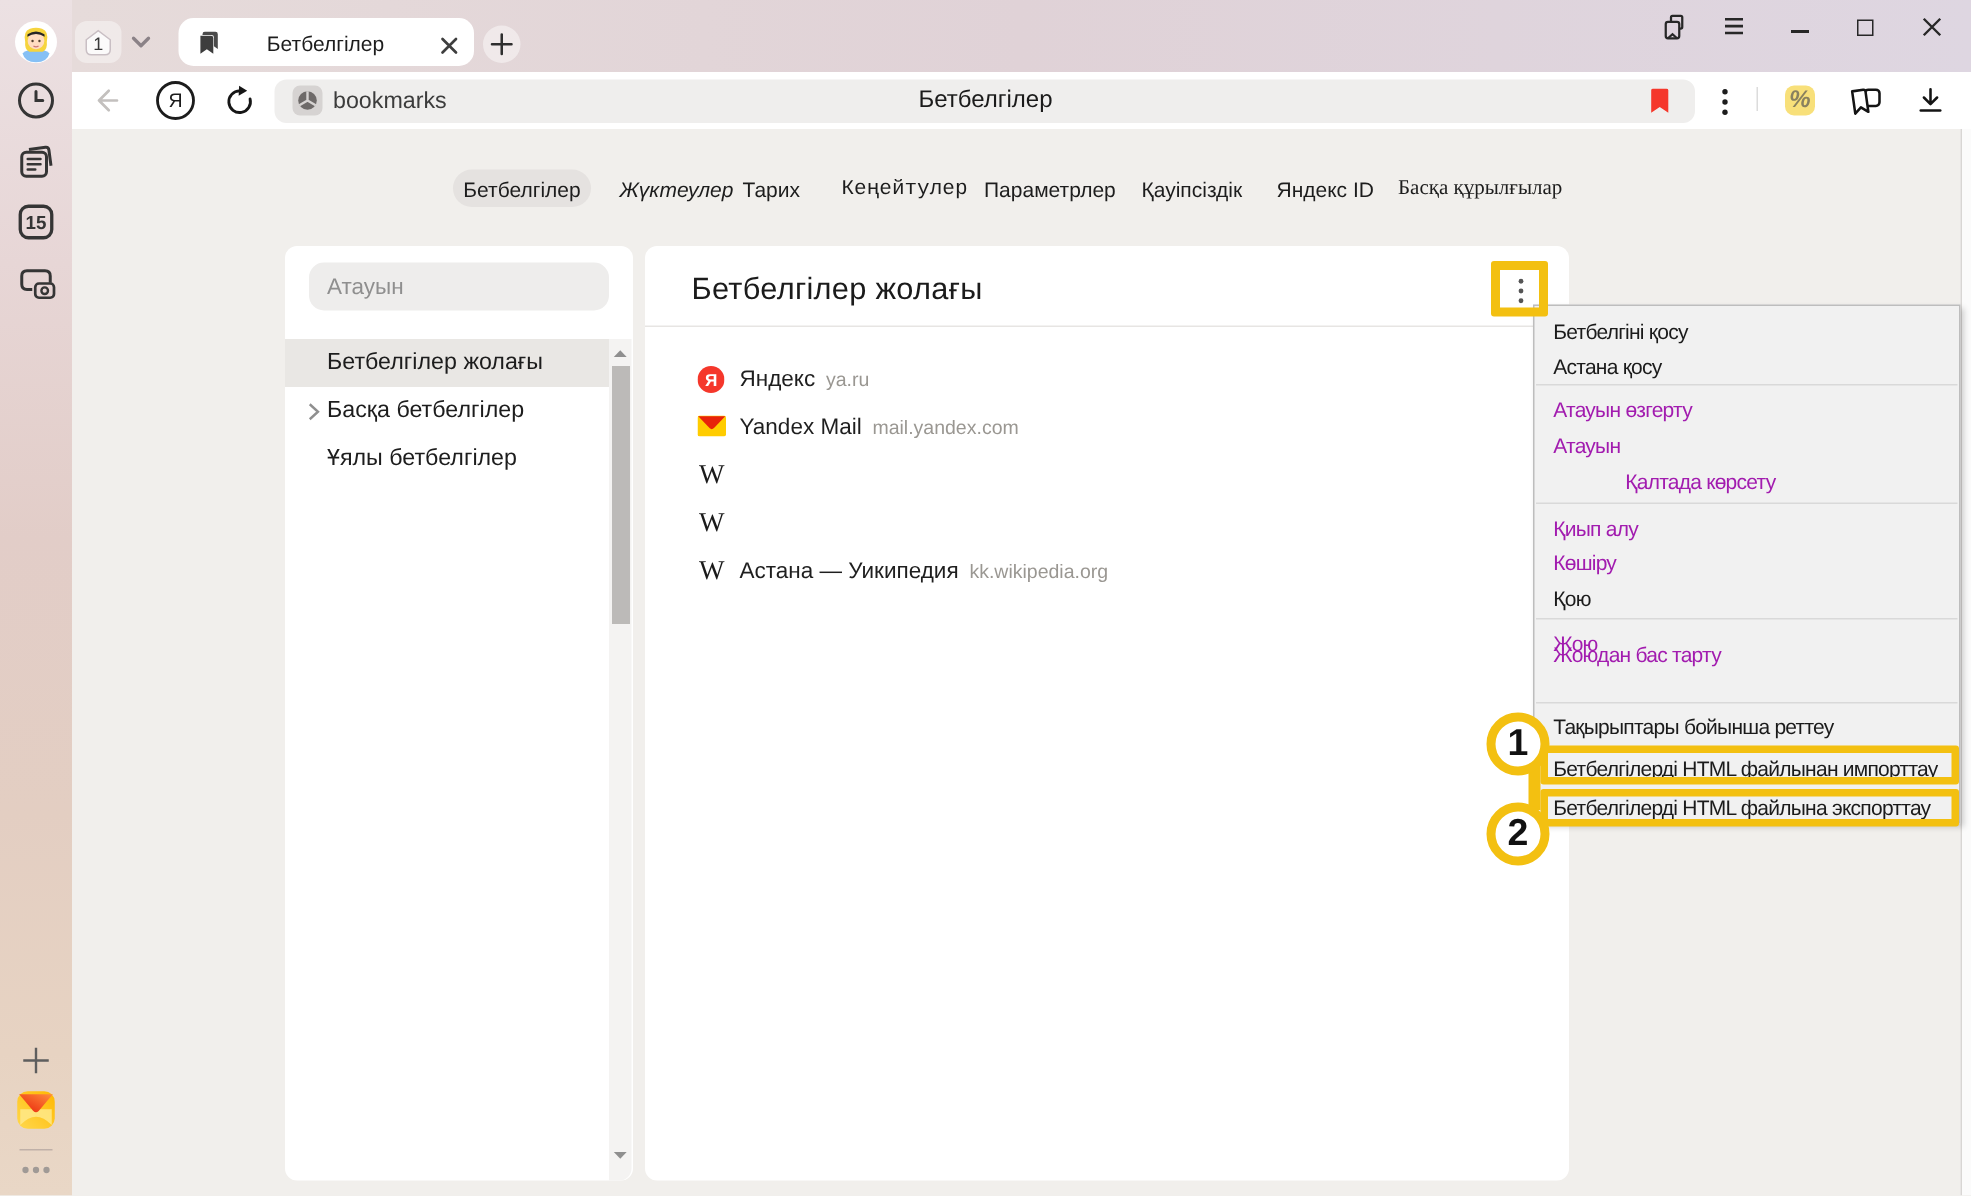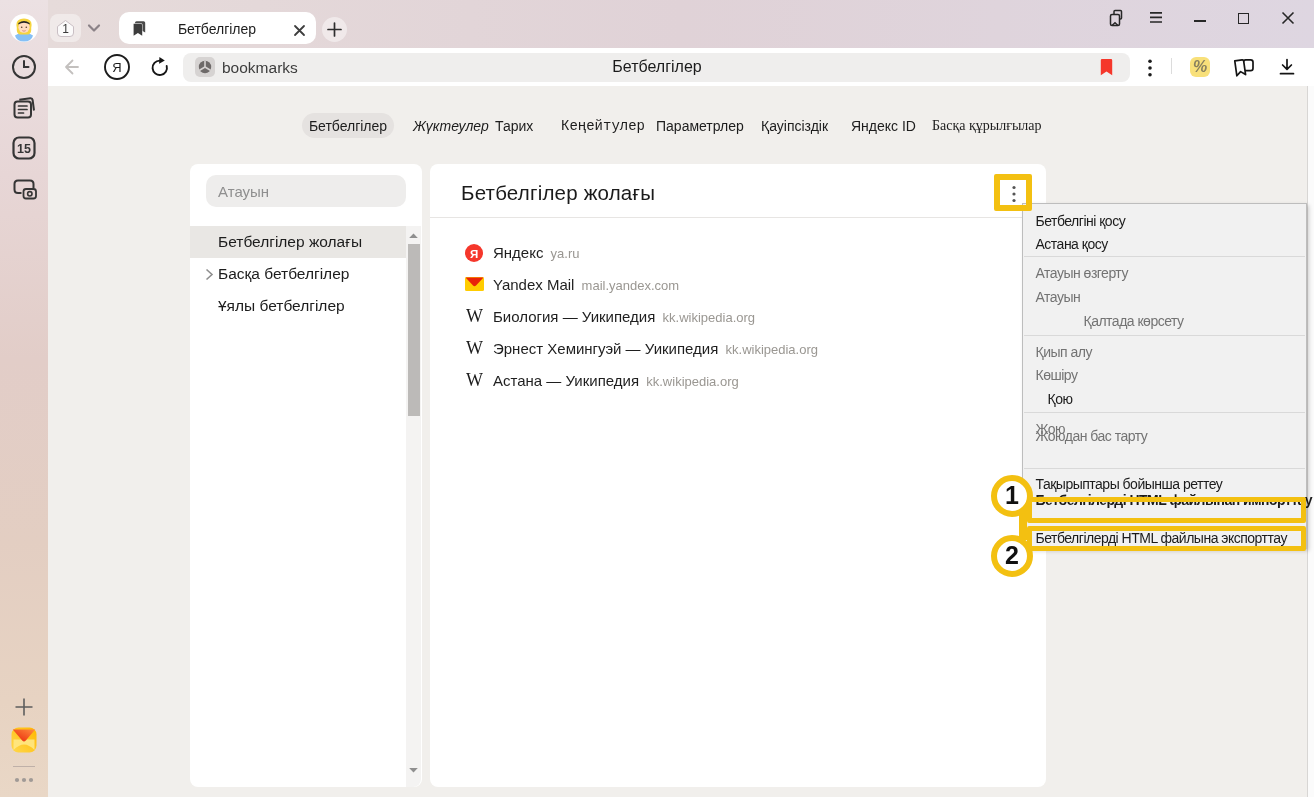--- a/index.html
+++ b/index.html
@@ -16,21 +16,21 @@
   #scrollstrip { left:1307px; top:86px; width:7px; height:711px; background:#fbfbfb; border-left:1px solid #d8d6d4; }
 
   
   #leftcard { left:190px; top:164px; width:232px; height:623px; background:#fff; border-radius:8px; }
   #maincard { left:430px; top:164px; width:616px; height:623px; background:#fff; border-radius:8px; }
 
   
   #menu { left:1022px; top:203px; width:285px; height:346px; background:#f1f1f1;
     border:1px solid #bdbdbd; box-shadow:2px 2px 4px rgba(0,0,0,.18); }
   .mi { position:absolute; left:12.5px; font-size:14px; letter-spacing:-0.5px; line-height:16px; color:#1b1b1b; white-space:nowrap; }
-  .mi.dis { color:#737373; }
+  .mi.dis { color:#a21caf; }
   .mdiv { position:absolute; left:1px; right:1px; height:1px; background:#d9d9d9; }
 
   
   .ann { border:6px solid #f3c011; position:absolute; }
   .anncirc { position:absolute; width:42px; height:42px; border-radius:50%;
     border:6px solid #f3c011; background:#fff; color:#111; font-weight:bold;
     font-size:25px; text-align:center; line-height:29px; }
 
   .navtx { top:118px; font-size:14px; color:#1d1d1d; white-space:nowrap; }
   .lrow { font-size:15.5px; color:#1d1d1d; white-space:nowrap; }
@@ -239,44 +239,42 @@
       <circle cx="9" cy="9" r="9" fill="#f5372b"></circle>
       <text x="9.2" y="13.6" font-size="11.5" font-weight="bold" fill="#fff" text-anchor="middle" font-family="Liberation Sans">Я</text>
     </svg>
     <div class="abs bname" style="left:63px;top:80px;">Яндекс <span class="burl">ya.ru</span></div>
     <svg class="abs" style="left:35px;top:113px;" width="19" height="14" viewBox="0 0 19 14">
       <rect x="0" y="0" width="19" height="14" rx="1.5" fill="#ffcc00"></rect>
       <path d="M0.5 0.5 L18.5 0.5 L11 8.4 Q9.5 9.9 8 8.4 Z" fill="#e8220a"></path>
     </svg>
     <div class="abs bname" style="left:63px;top:112px;">Yandex Mail <span class="burl">mail.yandex.com</span></div>
     <div class="abs wiki" style="left:36px;top:142px;">W</div>
-    <div class="abs bname" style="left:63px;top:144px;">Биология — Уикипедия <span class="burl">kk.wikipedia.org</span></div>
     <div class="abs wiki" style="left:36px;top:174px;">W</div>
-    <div class="abs bname" style="left:63px;top:176px;">Эрнест Хемингуэй — Уикипедия <span class="burl">kk.wikipedia.org</span></div>
     <div class="abs wiki" style="left:36px;top:206px;">W</div>
     <div class="abs bname" style="left:63px;top:208px;">Астана — Уикипедия <span class="burl">kk.wikipedia.org</span></div>
   </div>
 
   <div id="menu" class="abs">
     <div class="mi" style="top:9px;">Бетбелгіні қосу</div>
     <div class="mi" style="top:32px;">Астана қосу</div>
     <div class="mdiv" style="top:52px;"></div>
     <div class="mi dis" style="top:61px;">Атауын өзгерту</div>
     <div class="mi dis" style="top:85px;">Атауын</div>
     <div class="mi dis" style="top:109px;padding-left:48px;">Қалтада көрсету</div>
     <div class="mdiv" style="top:131px;"></div>
     <div class="mi dis" style="top:140px;">Қиып алу</div>
     <div class="mi dis" style="top:163px;">Көшіру</div>
-    <div class="mi" style="top:187px;margin-left:12px;">Қою</div>
+    <div class="mi" style="top:187px;">Қою</div>
     <div class="mdiv" style="top:208px;"></div>
     <div class="mi dis" style="top:217px;">Жою</div>
     <div class="mi dis" style="top:224px;">Жоюдан бас тарту</div>
     <div class="mdiv" style="top:264px;"></div>
     <div class="mi" style="top:272px;">Тақырыптары бойынша реттеу</div>
-    <div class="mi" style="top:288px;font-weight:bold;">Бетбелгілерді HTML файлынан импорттау</div>
+    <div class="mi" style="top:300px;">Бетбелгілерді HTML файлынан импорттау</div>
     <div class="mi" style="top:326px;">Бетбелгілерді HTML файлына экспорттау</div>
   </div>
 
   <div id="annotations">
     <div class="abs" style="left:1019px;top:500px;width:8px;height:40px;background:#f3c011;"></div>
     <div class="ann" style="left:994px;top:174px;width:38px;height:37px;border-radius:2px;"></div>
     <div class="ann" style="left:1027px;top:497px;width:279px;height:26px;border-width:5px;border-radius:2px;"></div>
     <div class="ann" style="left:1027px;top:526px;width:279px;height:25px;border-width:5px;border-radius:2px;"></div>
     <div class="anncirc" style="left:991px;top:475px;">1</div>
     <div class="anncirc" style="left:991px;top:535px;">2</div>

